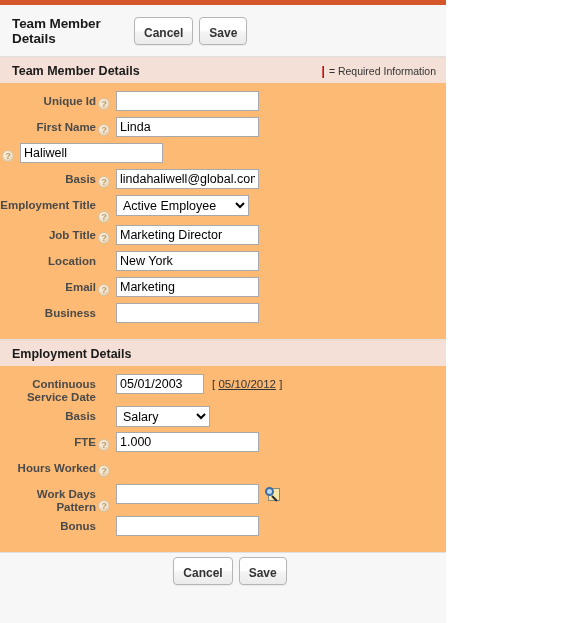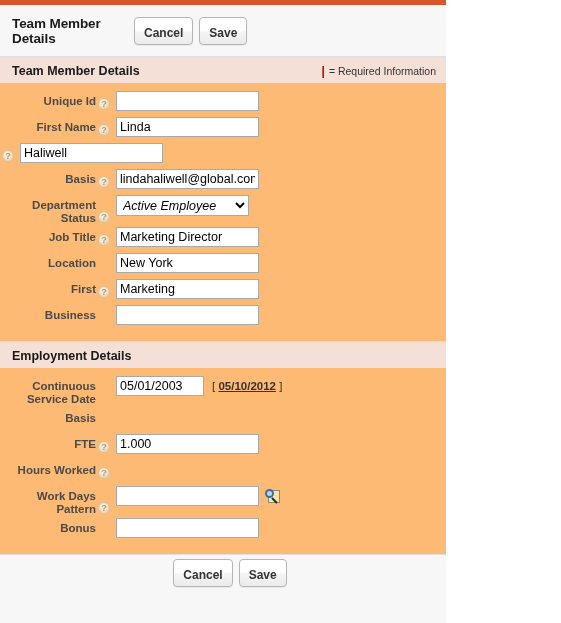--- a/index.html
+++ b/index.html
@@ -168,35 +168,34 @@
     font-family: "Liberation Sans", sans-serif;
     font-size: 12.5px;
     color: #000000;
     border: 1px solid #a9a9a9;
     background: #ffffff;
     height: 21px;
     box-sizing: border-box;
     padding: 1px 2px;
     outline: none;
   }
-  select.sel.emp { width: 133px; font-style: italic; }
+  select.sel.emp { width: 133px; }
   select.sel.hr  { width: 152px; }
   select.sel.basis { width: 94px; }
 
   .date-link-wrap {
     margin-left: 8px;
     font-size: 11.5px;
     color: #333333;
     white-space: nowrap;
   }
   .date-link {
     text-decoration: underline;
     color: #333333;
     cursor: pointer;
-    font-weight: bold;
   }
   .lookup-icon {
     margin-left: 6px;
     width: 16px;
     height: 16px;
     position: relative;
     display: inline-block;
     cursor: pointer;
   }
   .lookup-icon .sheet {
@@ -303,21 +302,21 @@
       <div class="label-cell">Basis</div>
       <div class="help-cell">
           <span class="help-icon"></span>
         </div>
       <div class="field-cell">
         <input class="txt" type="text" value="lindahaliwell@global.com" style="">
       </div>
     </div>
 
     <div class="row">
-      <div class="label-cell">Department Status</div>
+      <div class="label-cell">Employment Title</div>
       <div class="help-cell" style="align-items:flex-end;padding-top:12px;">
           <span class="help-icon"></span>
         </div>
       <div class="field-cell">
         <select class="sel emp">
           <option>Active Employee</option>
         </select>
       </div>
     </div>
 
@@ -333,21 +332,21 @@
 
     <div class="row">
       <div class="label-cell">Location</div>
       <div class="help-cell"></div>
       <div class="field-cell">
         <input class="txt" type="text" value="New York" style="">
       </div>
     </div>
 
     <div class="row">
-      <div class="label-cell">First</div>
+      <div class="label-cell">Email</div>
       <div class="help-cell">
           <span class="help-icon"></span>
         </div>
       <div class="field-cell">
         <input class="txt" type="text" value="Marketing" style="">
       </div>
     </div>
 
 
     <div class="row">
@@ -377,20 +376,25 @@
           <span>[</span>
           <span class="date-link">05/10/2012</span>
           <span>]</span>
         </span>
       </div>
     </div>
 
     <div class="row">
       <div class="label-cell">Basis</div>
       <div class="help-cell"></div>
+      <div class="field-cell">
+        <select class="sel basis">
+          <option>Salary</option>
+        </select>
+      </div>
     </div>
 
     <div class="row">
       <div class="label-cell">FTE</div>
       <div class="help-cell">
           <span class="help-icon"></span>
         </div>
       <div class="field-cell">
         <input class="txt" type="text" value="1.000" style="">
       </div>

